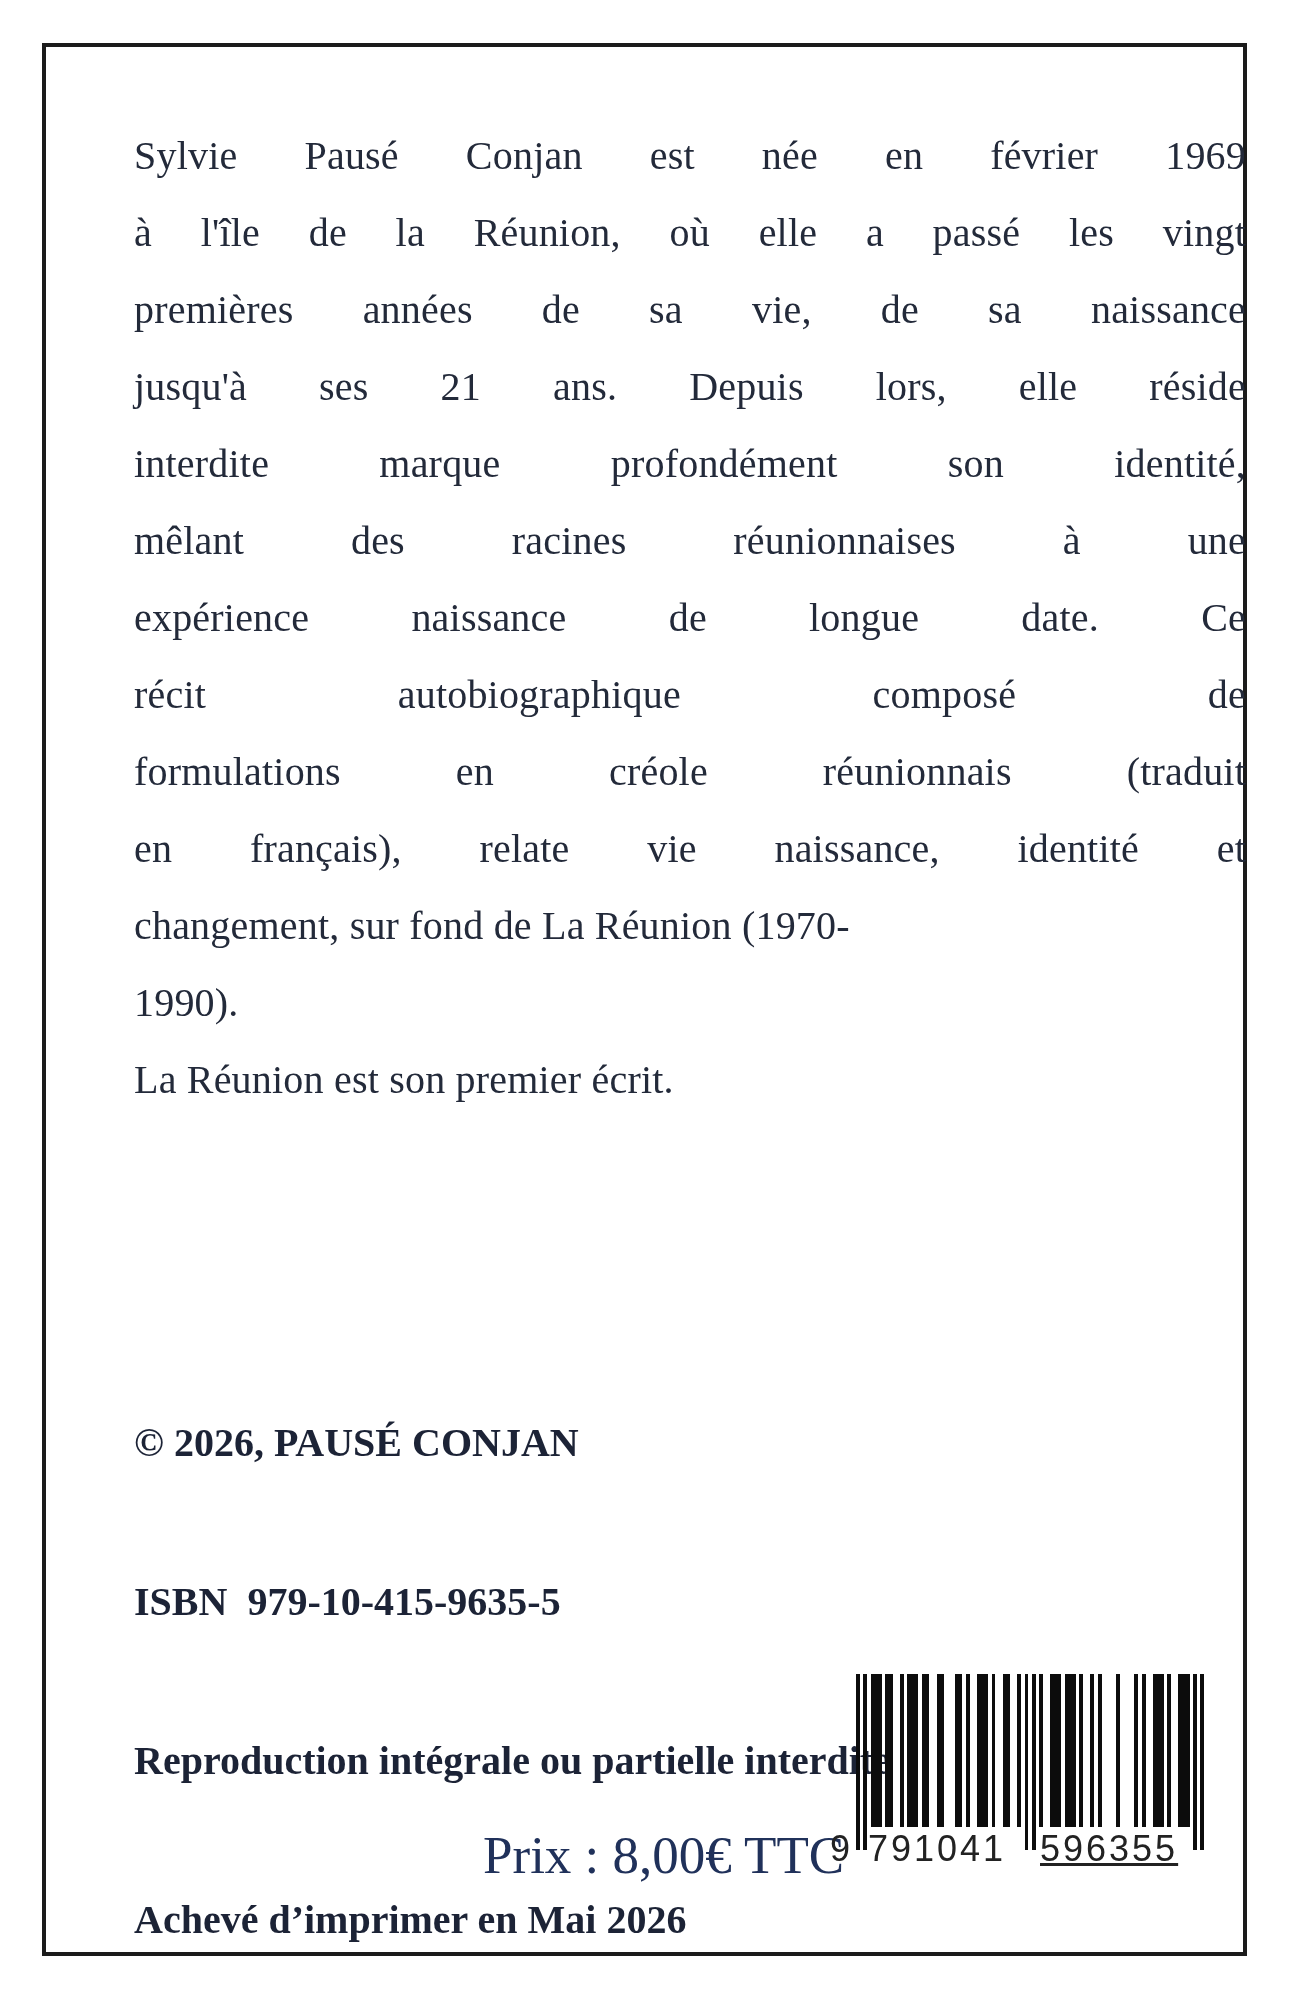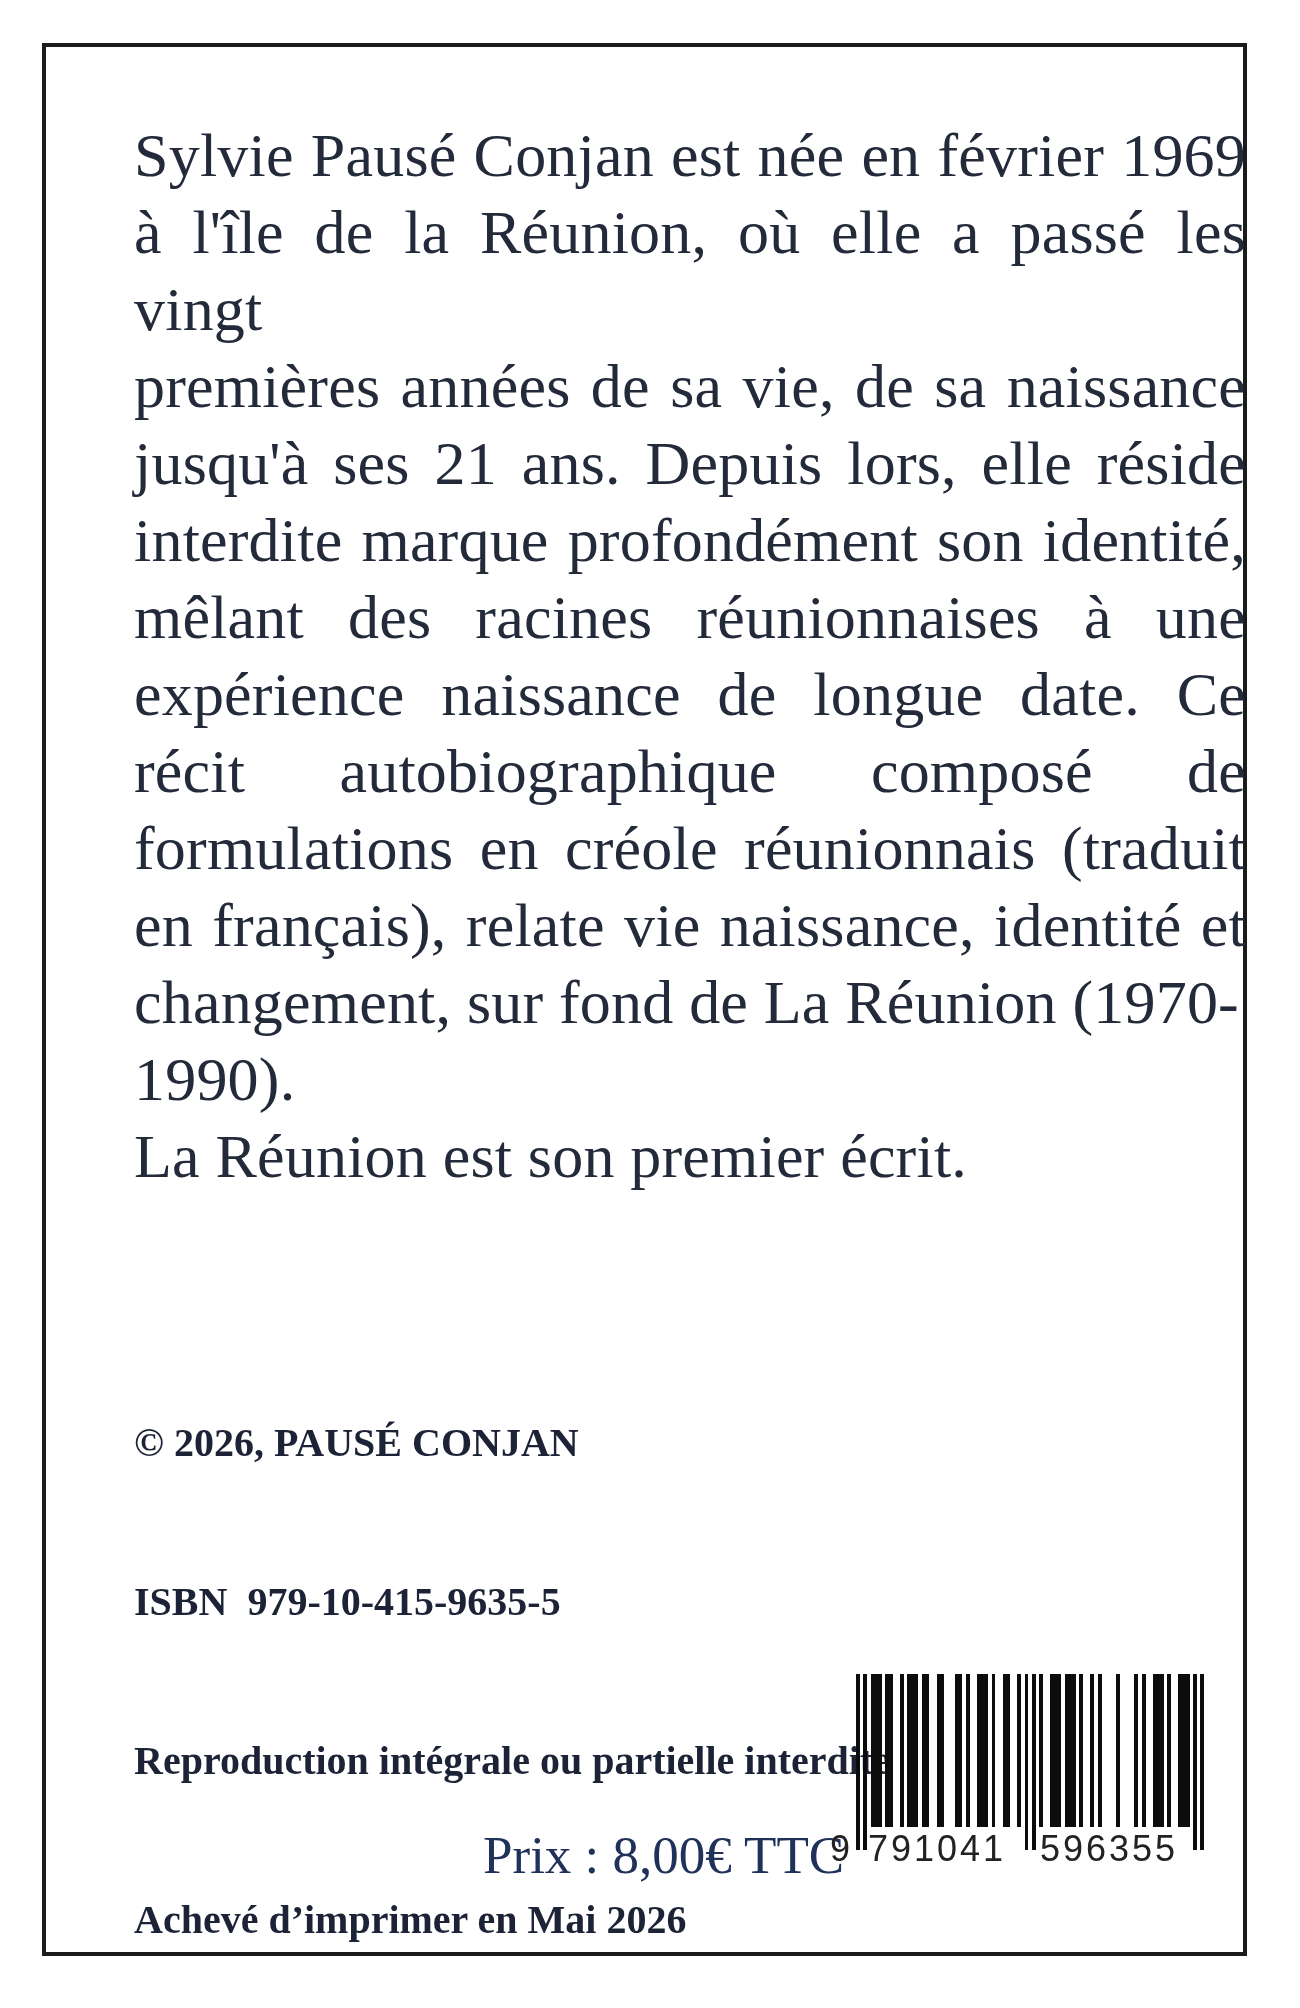--- a/index.html
+++ b/index.html
@@ -7,21 +7,21 @@
     position:relative; width:1300px; height:2008px;
     background:#ffffff; overflow:hidden;
     font-family:"Liberation Serif", serif;
   }
   .frame {
     position:absolute; left:42px; top:43px; width:1205px; height:1913px;
     border:4px solid #1b1b1b; box-sizing:border-box; background:#ffffff;
   }
   .bio {
     position:absolute; left:88px; top:70px; width:1112px;
-    font-size:62px; line-height:77px; color:var(--ink-body,#232a3a);
+    font-size:40px; line-height:77px; color:var(--ink-body,#232a3a);
     letter-spacing:0.2px;
   }
   .bio .line { text-align:justify; text-align-last:justify; white-space:normal; }
   .bio .line.noj { text-align:center; text-align-last:left; }
   .colophon {
     position:absolute; left:88px; top:1263px; width:1000px;
     font-size:40px; line-height:53px; font-weight:bold;
     color:var(--ink-colophon,#1c2336); white-space:pre-wrap;
   }
   .price {
@@ -33,21 +33,21 @@
     position:absolute; left:810px; top:1627px; width:348px; height:192px;
   }
   .barcode svg { position:absolute; left:0; top:0; }
   .bc-digit {
     position:absolute; top:154px; height:38px;
     font-family:"Liberation Sans", sans-serif; font-size:36px;
     color:#222222; letter-spacing:3px;
   }
   .bc-first { left:-34px; width:28px; text-align:right; letter-spacing:0; }
   .bc-left  { left:12px;  width:152px; }
-  .bc-right { left:184px; width:152px; }
+  .bc-right { left:184px; width:152px;text-decoration:underline; }
 </style>
 </head>
 <body>
 
 <div id="canvas">
   <div class="frame">
 
     <div class="bio">
       <div class="line">Sylvie Pausé Conjan est née en février 1969</div>
       <div class="line">à l'île de la Réunion, où elle a passé les vingt</div>

